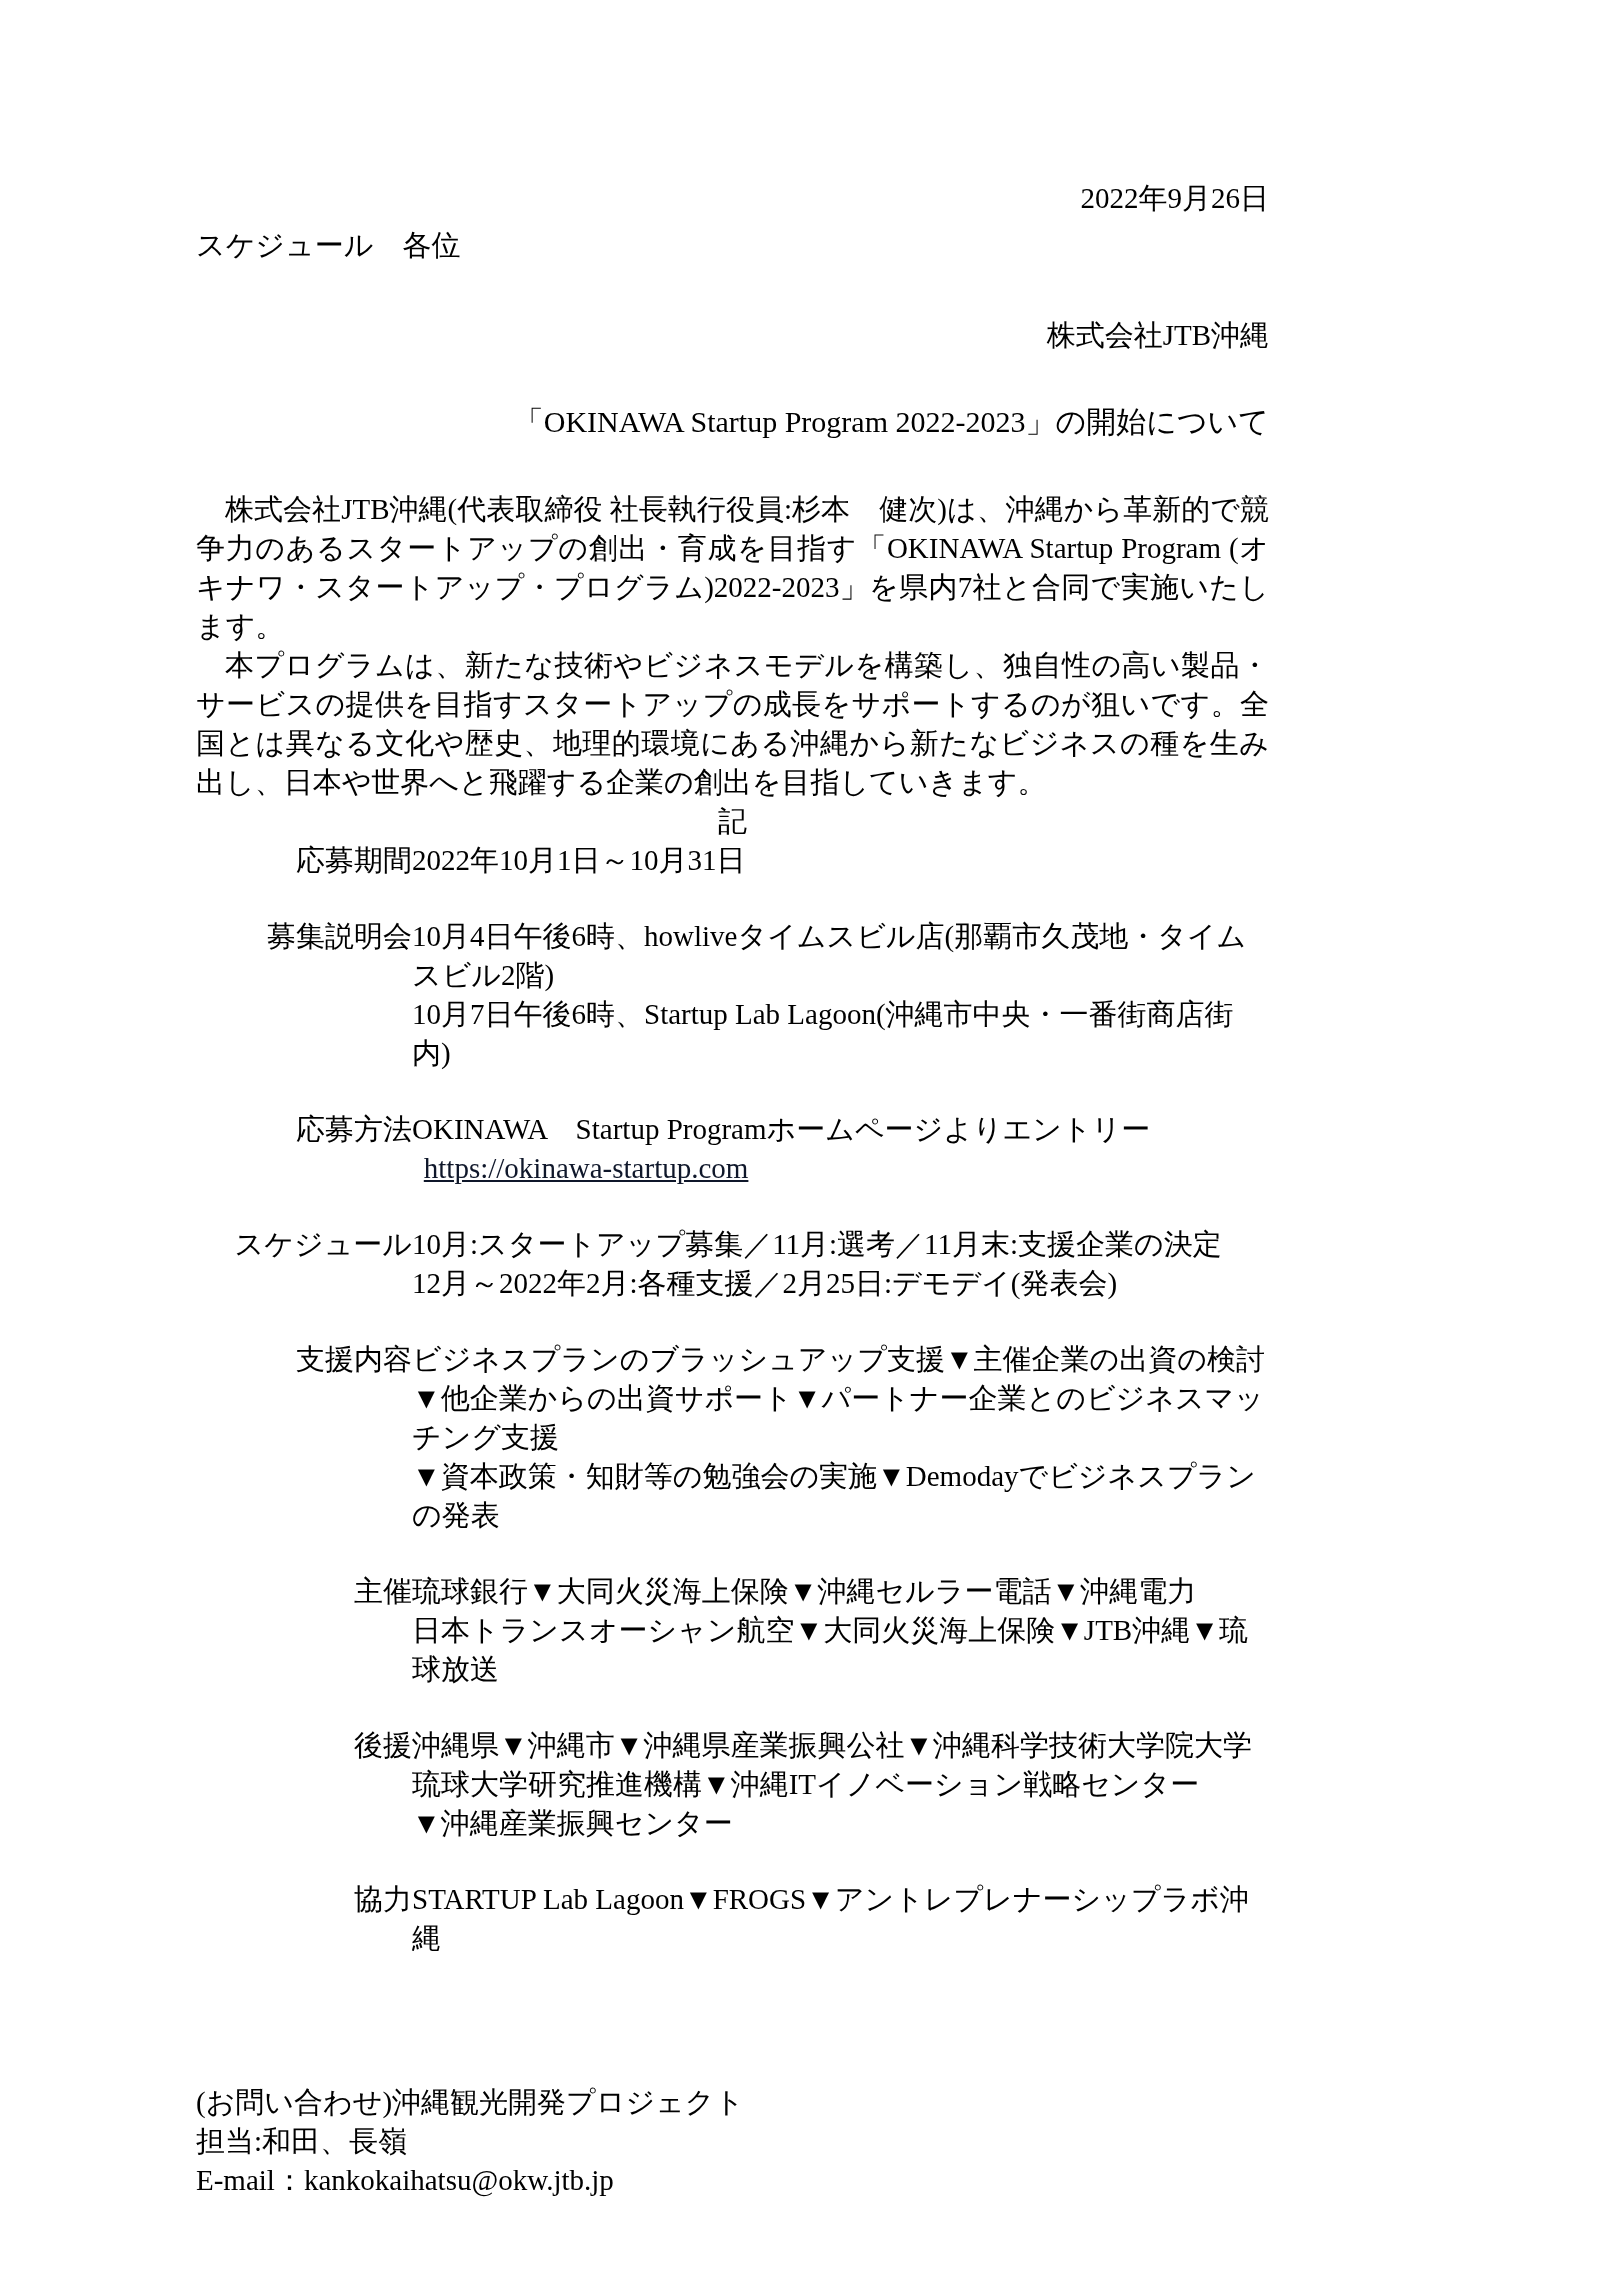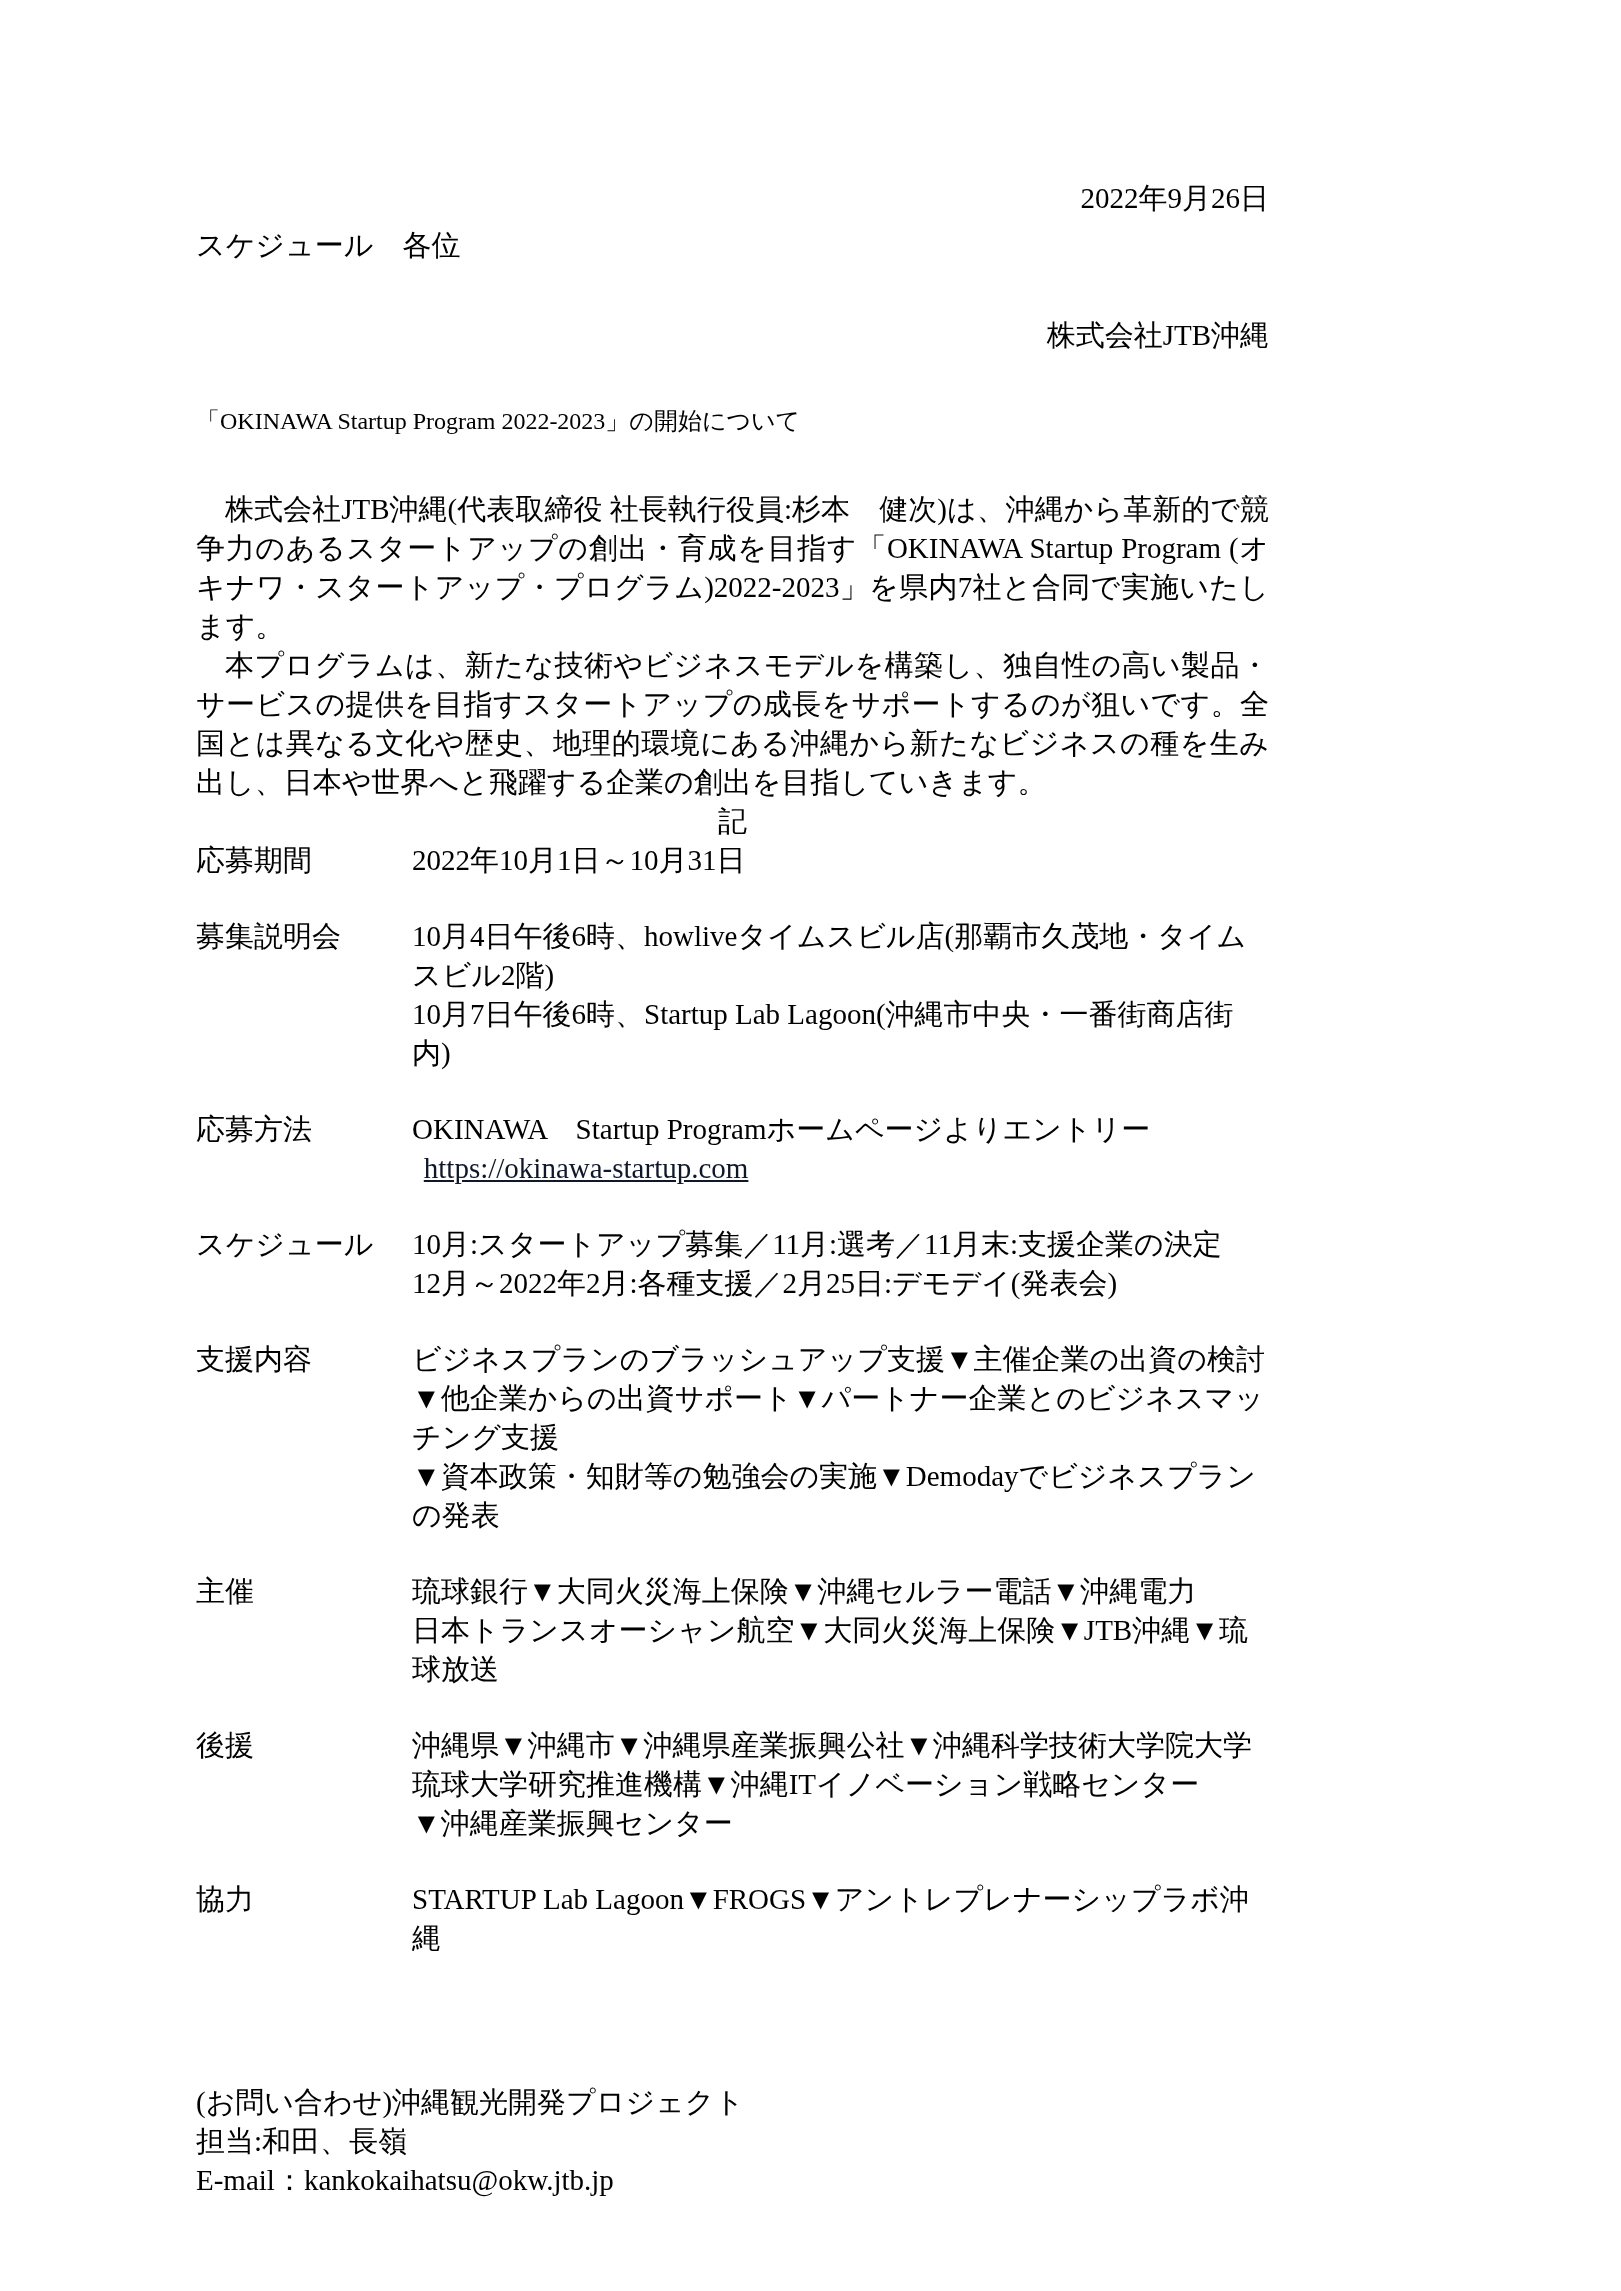--- a/index.html
+++ b/index.html
@@ -27,22 +27,22 @@
   .recipient-line {
     margin-top: 7.8px;
     text-align: left;
   }
   .company-line {
     margin-top: 51px;
     text-align: right;
   }
   .doc-title {
     margin-top: 47px;
-    text-align: left;
-    font-size: 24px;
+    text-align: right;
+    font-size: 30px;
     font-weight: normal;
   }
   .body-block {
     margin-top: 49px;
     text-align: justify;
   }
   .body-block p {
     margin: 0;
     text-indent: 1em;
   }
@@ -55,20 +55,21 @@
   .detail-row {
     display: flex;
     align-items: flex-start;
   }
   .detail-row + .detail-row {
     margin-top: 37px;
   }
   .detail-label {
     flex: 0 0 216px;
     width: 216px;
+    text-align: right;
   }
   .detail-value {
     flex: 1 1 auto;
   }
   .detail-value .vline {
     white-space: normal;
   }
   .link-line {
     margin-left: 11.8px;
   }

